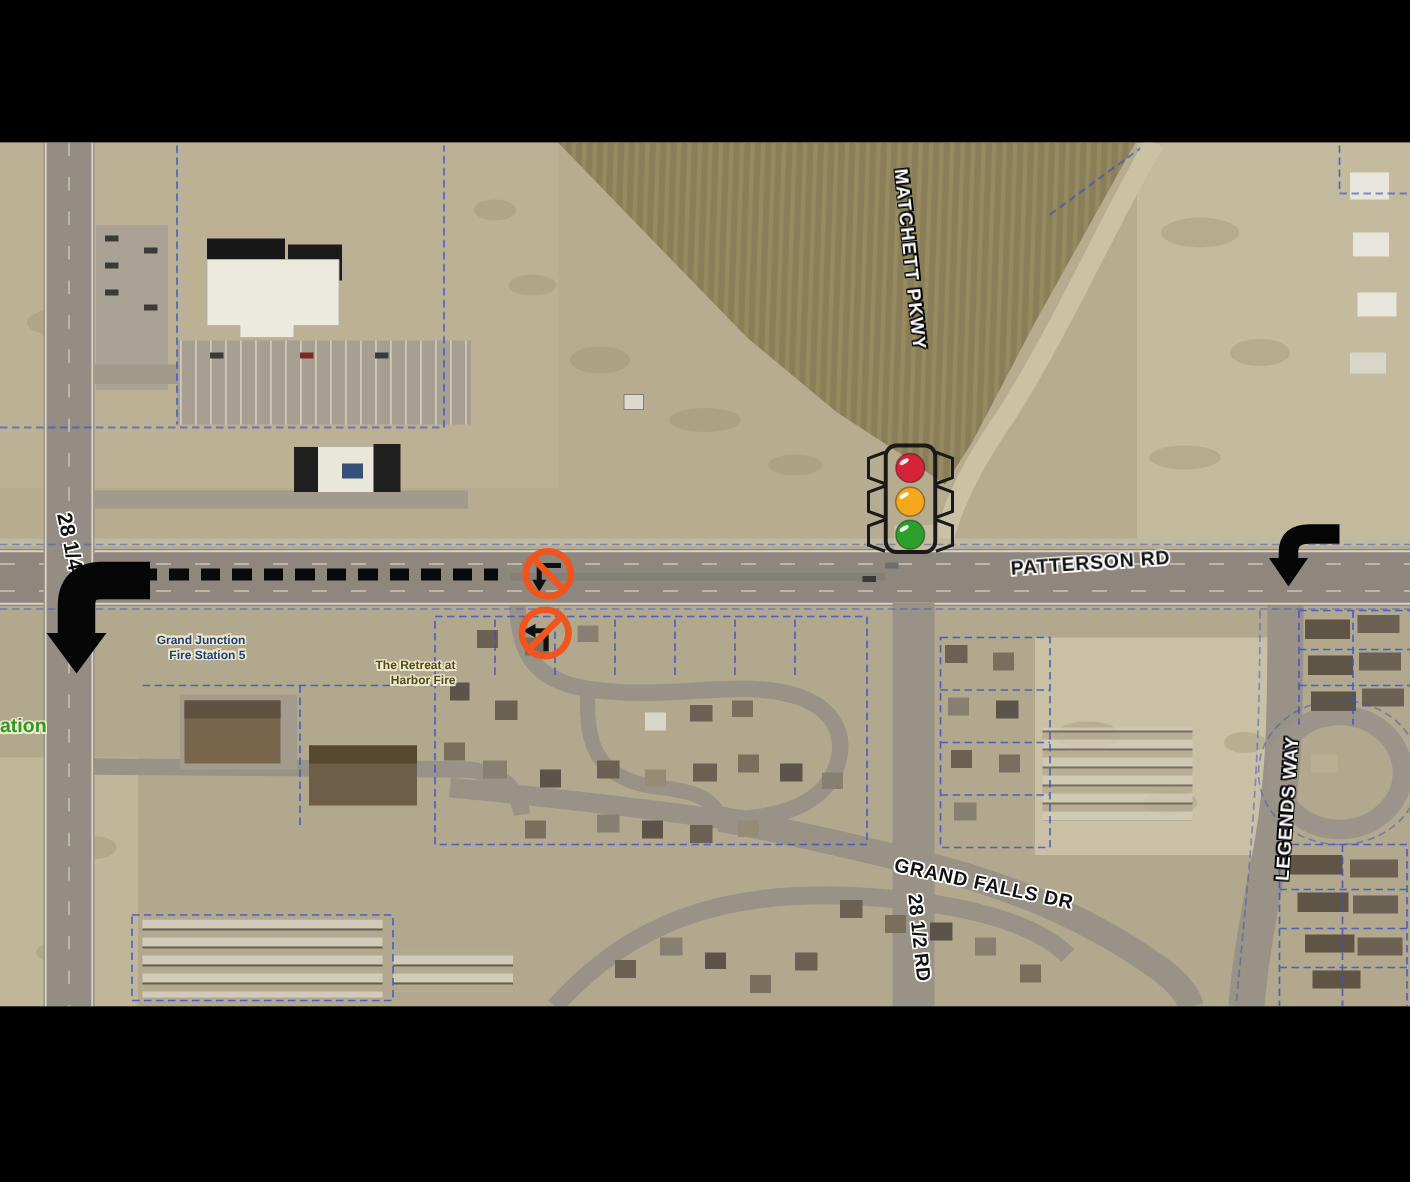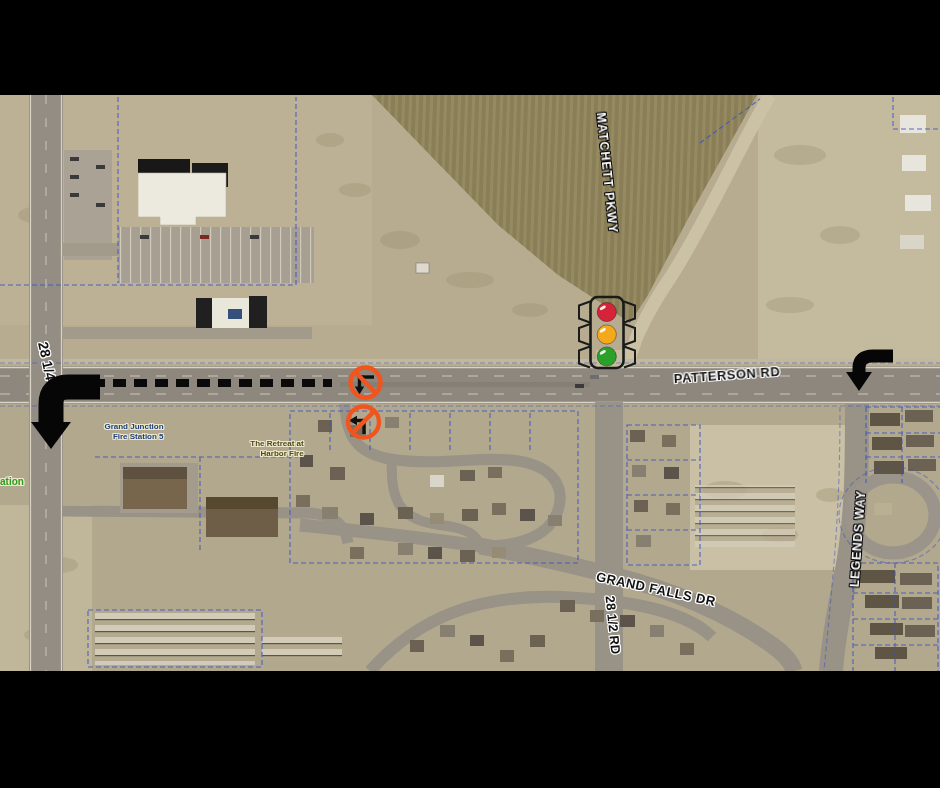--- a/index.html
+++ b/index.html
@@ -285,18 +285,18 @@
     <div class="lbl halo-soft two-line" style="left:134px;top:327px;transform:translate(-50%,0);color:#1C3F7A;">
       <div>Grand Junction</div>
       <div>Fire Station 5</div>
     </div>
 
     <div class="lbl halo-soft two-line" style="left:237px;top:344px;transform:translate(-50%,0);color:#4E4A16;margin-left:40px;">
       <div>The Retreat at</div>
       <div>Harbor Fire</div>
     </div>
 
-    <div class="lbl halo-soft" style="left:0px;top:381px;font-size:10px;color:#2E9B1E;">ation</div>
+    <div class="lbl halo-soft" style="left:0px;top:381px;font-size:13px;color:#2E9B1E;">ation</div>
 
   </div>
 
   <div class="letterbox" style="top:671px;height:117px;"></div>
 </div>
 
 </body></html>

